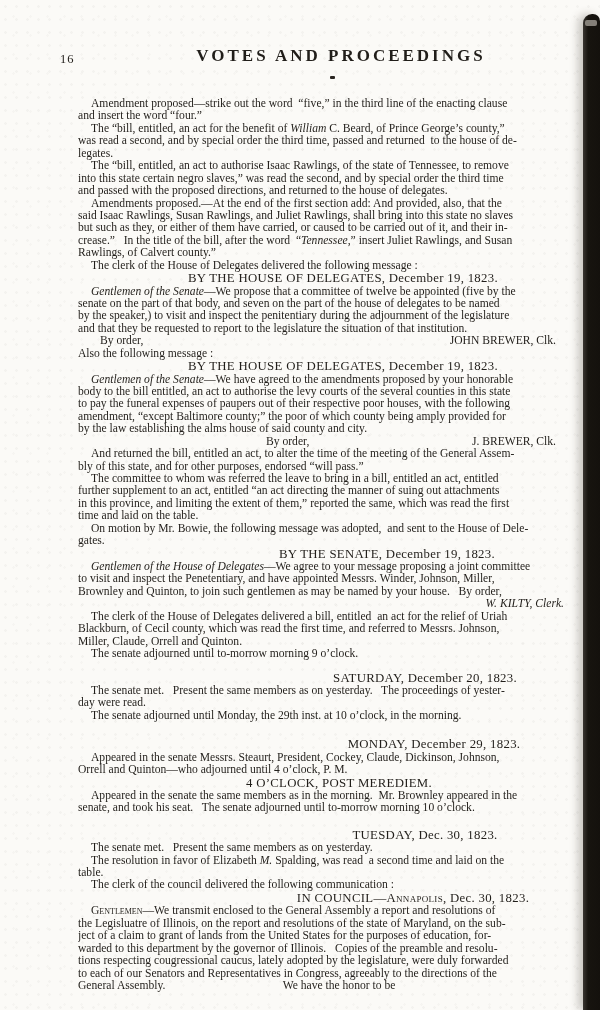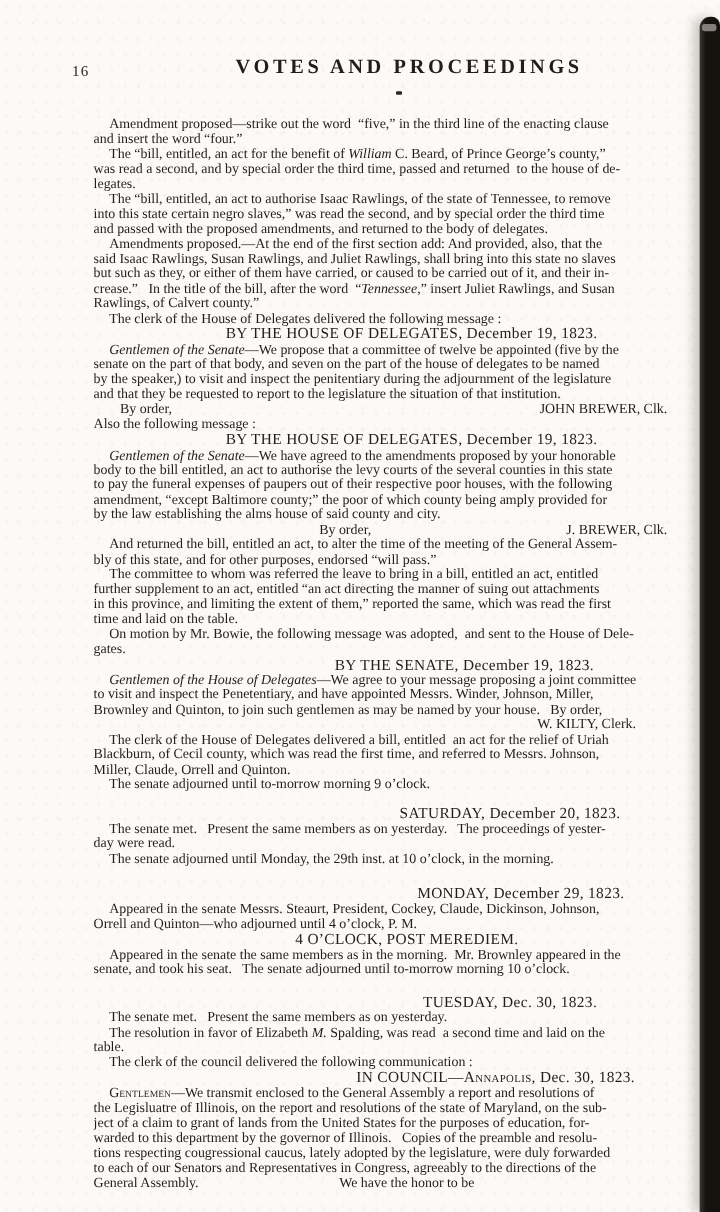--- a/index.html
+++ b/index.html
@@ -22,21 +22,21 @@
   .title-dot{position:absolute;left:330px;top:76px;width:5px;height:3px;background:#2a2622;border-radius:1px;}
   .body-text{position:absolute;left:78px;right:0;top:86px;bottom:2px;overflow:hidden;margin-top:12px;}
   .line{
     height:12.45px;line-height:12.45px;font-size:11.6px;white-space:pre;
     overflow:visible;position:relative;
   }
   .s-p{text-indent:13px;}
   .s-h{text-align:center;font-size:12.8px;letter-spacing:.3px;height:13.4px;line-height:13.4px;}
   .s-by1{display:flex;justify-content:space-between;padding-left:22px;padding-right:44px;}
   .s-by2{display:flex;justify-content:space-between;padding-left:188px;padding-right:44px;}
-  .s-sig{text-align:right;padding-right:70px;}
+  .s-sig{text-align:right;padding-right:36px;font-style:italic;}
   .s-split .seg2{position:absolute;left:50%;transform:translateX(-50%);}
   .sc{font-variant:small-caps;}
   .binding-strip{
     position:absolute;right:0;top:14px;bottom:0;width:17px;
     background:linear-gradient(90deg,#3a3631 0%,#17140f 30%,#14110d 100%);
     border-radius:9px 7px 0 0;
     box-shadow:-5px 0 9px rgba(70,62,52,.28);
   }
   .binding-highlight{
     position:absolute;left:2px;right:3px;top:6px;height:6px;
@@ -51,21 +51,21 @@
   <div class="title">VOTES AND PROCEEDINGS</div>
   <div class="title-dot"></div>
   <div class="body-text">
       <div class="line s-p">Amendment proposed—strike out the word  “five,” in the third line of the enacting clause</div>
       <div class="line s-c">and insert the word “four.”</div>
       <div class="line s-p">The “bill, entitled, an act for the benefit of <i>William</i> C. Beard, of Prince George’s county,”</div>
       <div class="line s-c">was read a second, and by special order the third time, passed and returned  to the house of de-</div>
       <div class="line s-c">legates.</div>
       <div class="line s-p">The “bill, entitled, an act to authorise Isaac Rawlings, of the state of Tennessee, to remove</div>
       <div class="line s-c">into this state certain negro slaves,” was read the second, and by special order the third time</div>
-      <div class="line s-c">and passed with the proposed amendments, and returned to the body of delegates.</div>
+      <div class="line s-c">and passed with the proposed directions, and returned to the house of delegates.</div>
       <div class="line s-p">Amendments proposed.—At the end of the first section add: And provided, also, that the</div>
       <div class="line s-c">said Isaac Rawlings, Susan Rawlings, and Juliet Rawlings, shall bring into this state no slaves</div>
       <div class="line s-c">but such as they, or either of them have carried, or caused to be carried out of it, and their in-</div>
       <div class="line s-c">crease.”   In the title of the bill, after the word  “<i>Tennessee</i>,” insert Juliet Rawlings, and Susan</div>
       <div class="line s-c">Rawlings, of Calvert county.”</div>
       <div class="line s-p">The clerk of the House of Delegates delivered the following message :</div>
       <div class="line s-h" style="left: 4px;">BY THE HOUSE OF DELEGATES, December 19, 1823.</div>
       <div class="line s-p"><i>Gentlemen of the Senate</i>—We propose that a committee of twelve be appointed (five by the</div>
       <div class="line s-c">senate on the part of that body, and seven on the part of the house of delegates to be named</div>
       <div class="line s-c">by the speaker,) to visit and inspect the penitentiary during the adjournment of the legislature</div>

